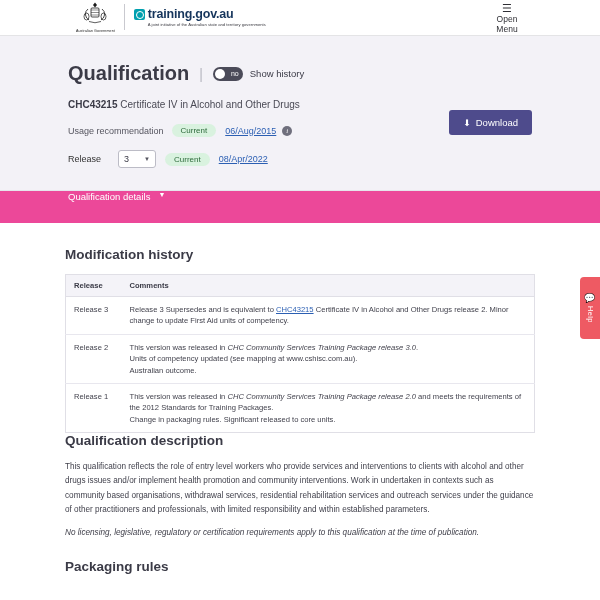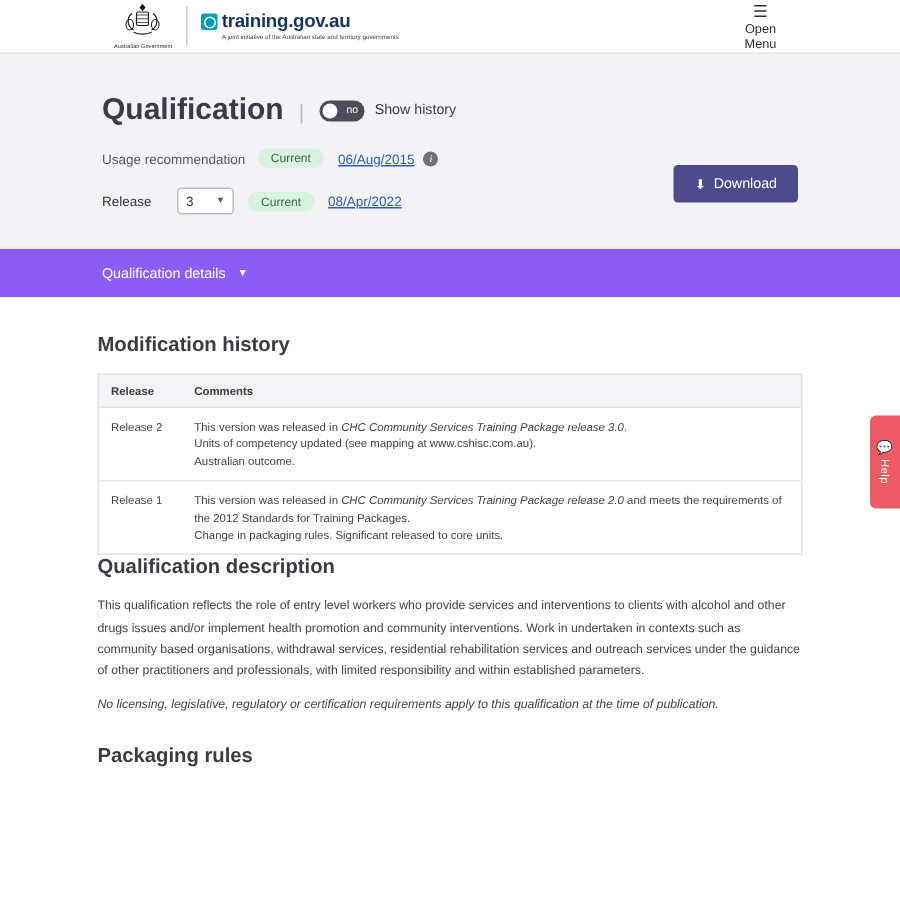--- a/index.html
+++ b/index.html
@@ -222,24 +222,23 @@
     padding: 7px 14px;
     cursor: pointer;
     display: flex;
     align-items: center;
     gap: 5px;
   }
   .dl-icon { font-size: 9px; }
 
   
   .details-bar {
-    background: #8b5cf6;
+    background: #ec4899;
     height: 32px;
     display: flex;
-    align-items: center;
     padding-left: 68px;
     color: #fff;
     font-size: 9.5px;
     cursor: pointer;
   }
   .details-bar .caret-d { margin-left: 8px; font-size: 7px; }
 
   
   .main {
     padding: 24px 62px 0 65px;
@@ -364,20 +363,24 @@
     <div class="title-row">
       <h1 class="page-title">Qualification</h1>
       <span class="title-sep">|</span>
       <span class="toggle">
         <span class="knob"></span>
         <span class="tog-text">no</span>
       </span>
       <span class="show-history">Show history</span>
     </div>
 
+    <div class="code-line">
+      <span class="code">CHC43215</span>
+      <span>Certificate IV in Alcohol and Other Drugs</span>
+    </div>
 
     <div class="meta-row">
       <span class="meta-label">Usage recommendation</span>
       <span class="pill">Current</span>
       <a class="date-link" href="#">06/Aug/2015</a>
       <span class="info-icon">i</span>
     </div>
 
     <div class="release-row">
       <span class="meta-label">Release</span>
@@ -405,20 +408,26 @@
     <h2 class="section">Modification history</h2>
 
     <table class="hist">
       <thead>
         <tr>
           <th class="relcol">Release</th>
           <th>Comments</th>
         </tr>
       </thead>
       <tbody>
+        <tr>
+          <td class="relcol">Release 3</td>
+          <td>
+            <span>Release 3 Supersedes and is equivalent to </span><a class="inline-link" href="#">CHC43215</a><span> Certificate IV in Alcohol and Other Drugs release 2. Minor change to update First Aid units of competency.</span>
+          </td>
+        </tr>
         <tr>
           <td class="relcol">Release 2</td>
           <td>
             <span>This version was released in </span><span class="ital">CHC Community Services Training Package release 3.0</span><span>.</span><br>
             <span>Units of competency updated (see mapping at www.cshisc.com.au).</span><br>
             <span>Australian outcome.</span>
           </td>
         </tr>
         <tr>
           <td class="relcol">Release 1</td>

